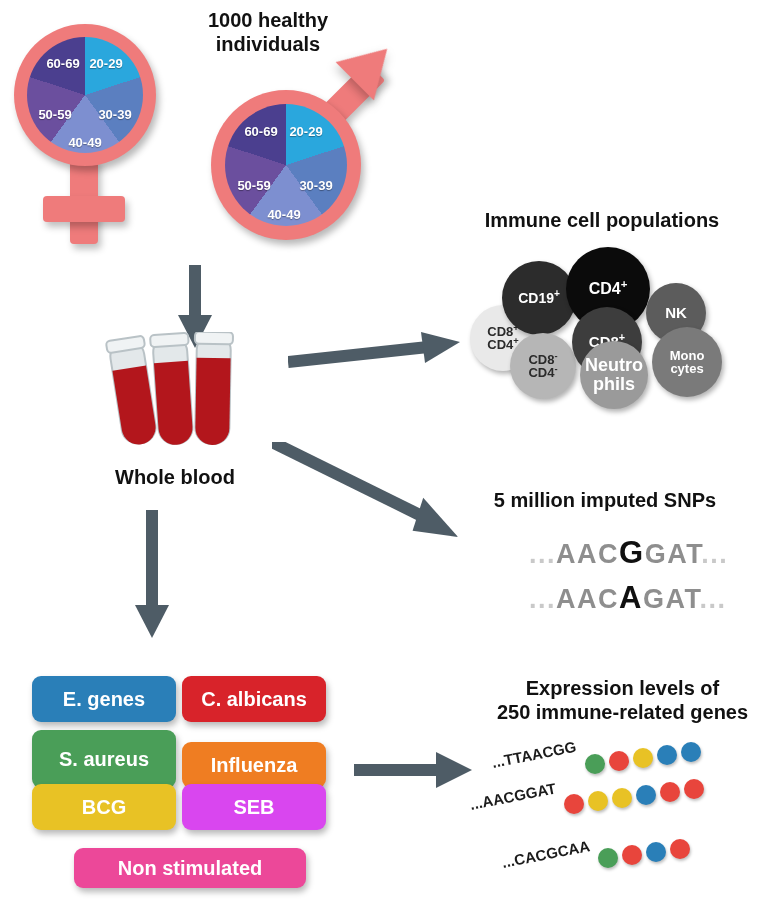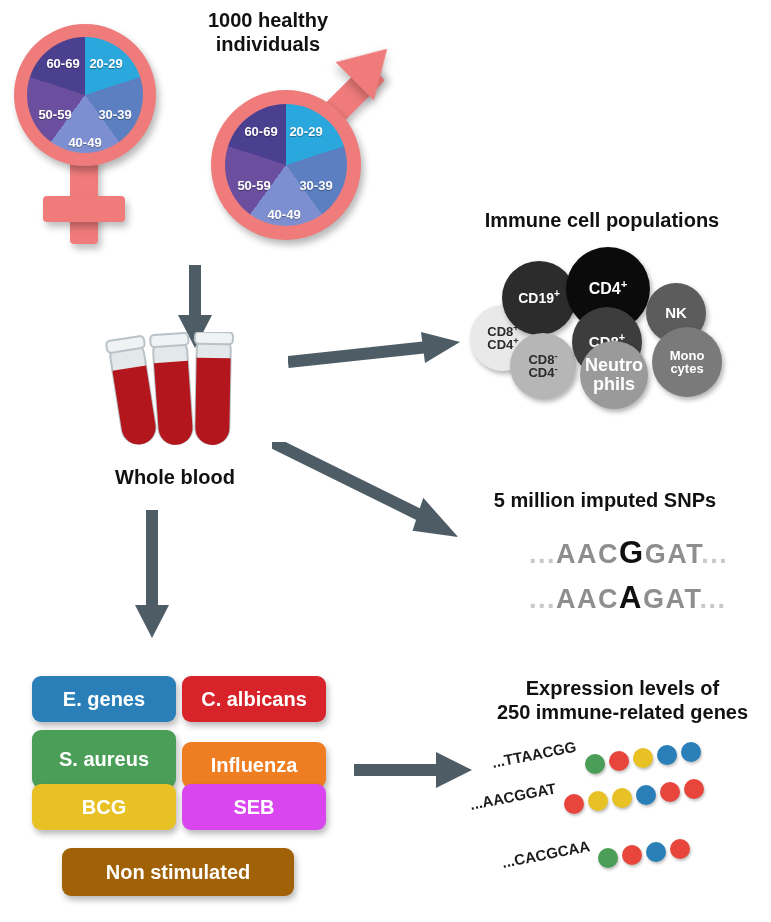--- a/index.html
+++ b/index.html
@@ -222,21 +222,21 @@
 <div class="snp-row" style="left:490px; top:580px;">
   <span class="faint">...</span><span>AAC</span><span class="hl">A</span><span>GAT</span><span class="faint">...</span>
 </div>
 
 <div class="stim" style="left:32px; top:676px; width:144px; height:46px; background:#2a7fb8;">E. genes</div>
 <div class="stim" style="left:182px; top:676px; width:144px; height:46px; background:#d8232a;">C. albicans</div>
 <div class="stim" style="left:32px; top:730px; width:144px; height:58px; background:#4a9e58;">S. aureus</div>
 <div class="stim" style="left:182px; top:730px; width:144px; height:46px; background:#ef7d22;margin-top:12px;">Influenza</div>
 <div class="stim" style="left:32px; top:784px; width:144px; height:46px; background:#e8c225;">BCG</div>
 <div class="stim" style="left:182px; top:784px; width:144px; height:46px; background:#d946ef;">SEB</div>
-<div class="stim" style="left:62px; top:848px; width:232px; height:48px; background:#a16207;">Non stimulated</div>
+<div class="stim" style="left:74px; top:848px; width:232px; height:40px; background:#ec4899;">Non stimulated</div>
 
 <svg class="arrow" style="left:354px; top:748px;" width="120" height="44" viewBox="0 0 120 44">
   <path d="M0 22 L86 22" stroke="#4e5c66" stroke-width="12" fill="none"></path>
   <path d="M82 4 L118 22 L82 40 Z" fill="#4e5c66"></path>
 </svg>
 
 <div class="title" style="left:480px; top:676px; width:285px;">
   <div>Expression levels of</div>
   <div>250 immune-related genes</div>
 </div>

